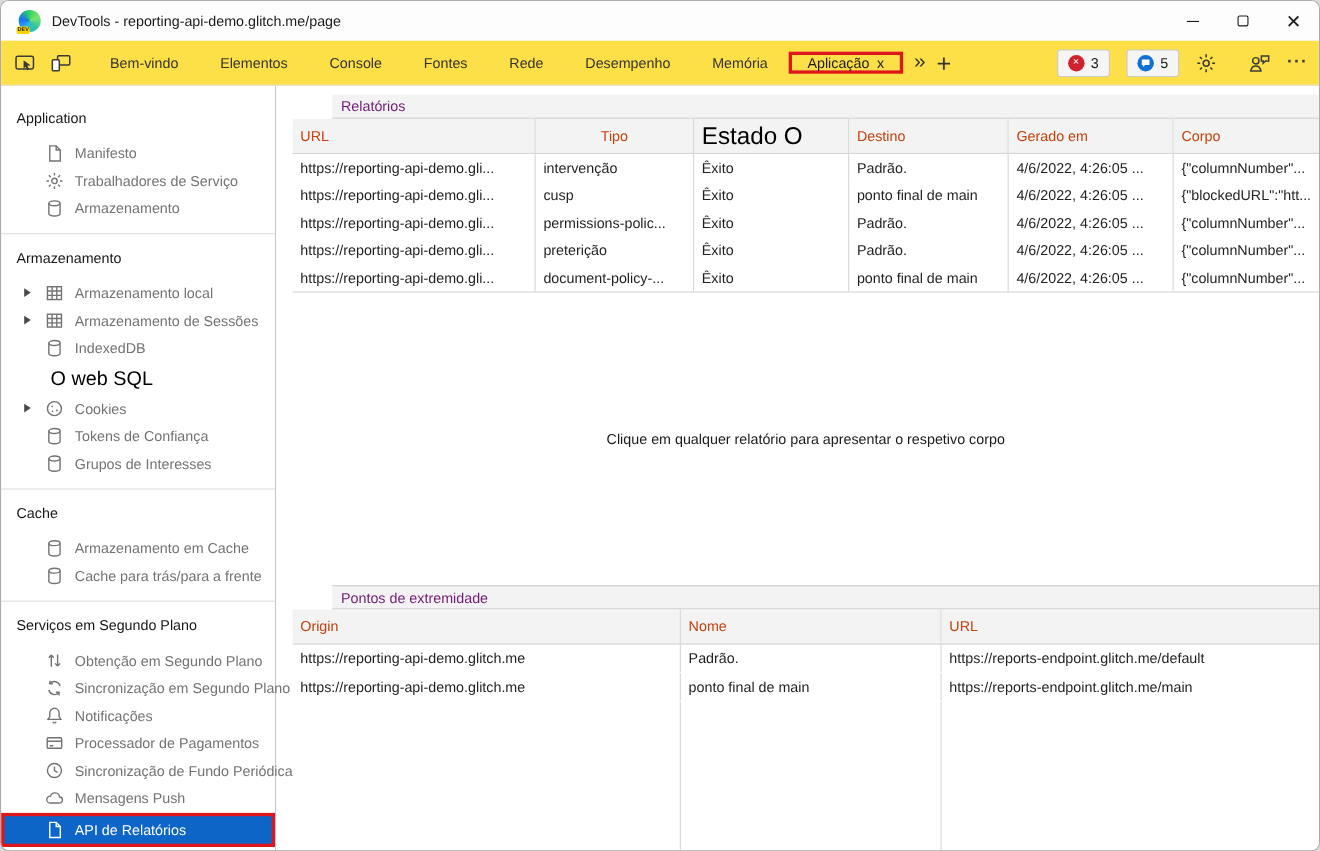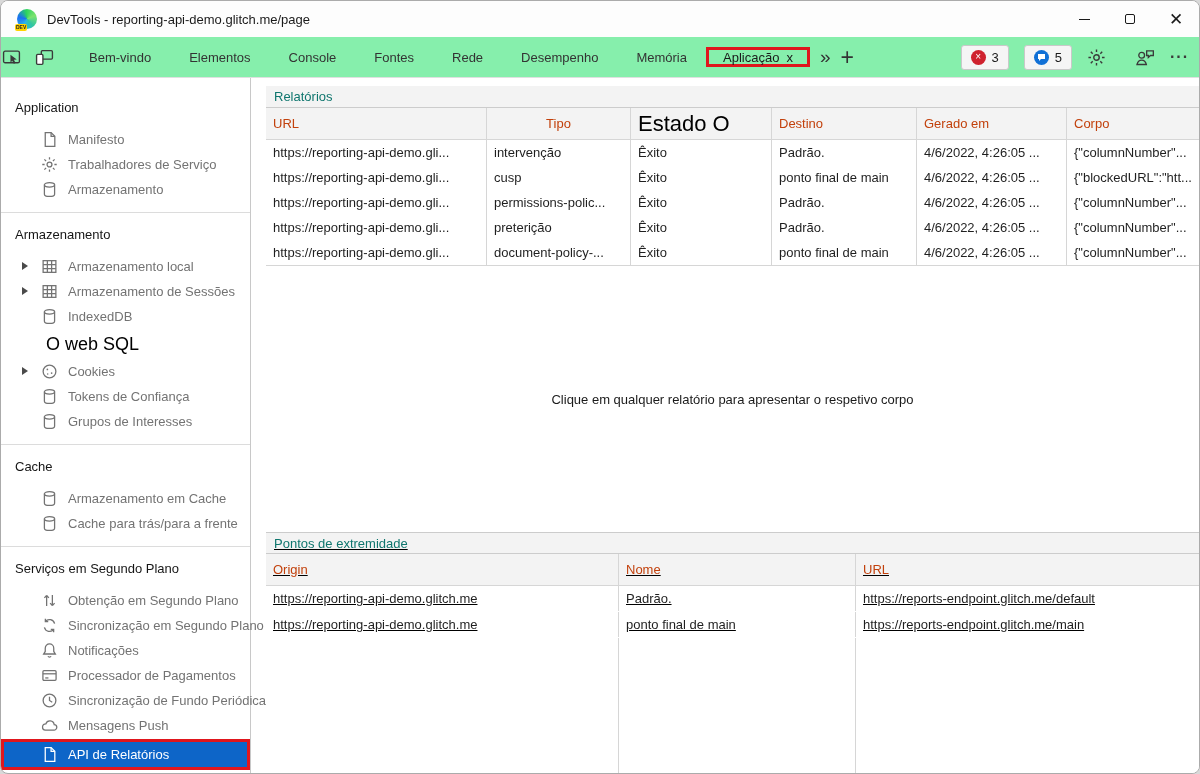--- a/index.html
+++ b/index.html
@@ -14,21 +14,21 @@
   .edge-icon .dev-badge{ position:absolute; left:-2px; bottom:-2px; background:#ffd400; color:#222;
     font-size:5px; font-weight:bold; line-height:7px; padding:0 1px; border-radius:2px; }
   .window-title{ font-size:13px; color:#1a1a1a; white-space:nowrap; }
   .win-controls{ margin-left:auto; display:flex; height:100%; }
   .win-btn{ width:46px; height:36px; display:flex; align-items:center; justify-content:center; color:#1a1a1a; }
   .glyph-min{ width:11px; height:1px; background:#1a1a1a; display:block; }
   .glyph-max{ width:10px; height:10px; border:1.2px solid #1a1a1a; border-radius:2px; display:block; }
   .glyph-close{ font-size:17px; font-weight:300; line-height:1; }
 
   
-  .toolbar{ flex:0 0 41px; border-bottom:1px solid #e0e0e0; display:flex; align-items:center; padding:0 10px 0 1px; background:#86efac; }
+  .toolbar{ flex:0 0 41px; border-bottom:1px solid #e0e0e0; display:flex; align-items:center; padding:0 10px 0 12px; background:#fde047; }
   .tool-btn{ display:flex; align-items:center; justify-content:center; color:#3a3a3a; }
   .tool-btn + .tool-btn{ margin-left:14px; }
   .tabs{ display:flex; align-items:center; height:100%; margin-left:16px; }
   .tab{ padding:0 19px; height:100%; display:flex; align-items:center; font-size:13px; color:#333; white-space:nowrap; }
   .tab.active{ border:3px solid #e0161d; height:20px; padding:0 14px; color:#1a1a1a; }
   .tab .tab-close{ margin-left:7px; }
   .chevron-more{ font-size:19px; color:#333; margin:0 4px 0 10px; }
   .plus{ font-size:23px; font-weight:300; color:#333; margin:0 6px; line-height:1; }
   .right-cluster{ margin-left:auto; display:flex; align-items:center; gap:15px; }
   .badge{ display:flex; align-items:center; gap:6px; height:25px; padding:0 9px; background:#f5f5f5;
@@ -51,34 +51,34 @@
               color:#737373; white-space:nowrap; position:relative; }
   .side-item .tree{ position:absolute; left:21px; top:8px; width:0; height:0;
     border-left:6px solid #4a4a4a; border-top:4.5px solid transparent; border-bottom:4.5px solid transparent; }
   .side-item .icon{ width:17px; height:17px; margin-right:10px; flex:0 0 auto; }
   .side-item.oversized{ font-size:18px; padding-left:45px; height:30px; color:#000; }
   .side-item.selected{ background:#0d65c8; color:#fff; box-shadow:0 0 0 3px #e0161d; margin:4px 3px 2px; padding-left:37px; }
 
   
   .main{ flex:1; display:flex; flex-direction:column; margin-top:8px; min-width:0; background:#fff; z-index:1; }
   .panel-title{ flex:0 0 22px; background:#f3f3f3; border-bottom:1px solid #cccccc; display:flex;
-                align-items:center; padding-left:8px; font-size:13px; color:#0f766e; }
+                align-items:center; padding-left:8px; font-size:13px; color:#701a75;margin-left:36px; }
   .reports{ flex:0 0 446px; display:flex; flex-direction:column; min-height:0; }
   .grid{ display:grid; }
   .reports-grid{ grid-template-columns:221px 144px 141px 145px 150px 1fr; border-bottom:1px solid #d6d6d6; }
   .th{ background:#f3f3f3; border-right:1px solid #d6d6d6; border-bottom:1px solid #d6d6d6; height:32px;
        display:flex; align-items:center; padding:0 7px; font-size:13px; color:#c2410c; overflow:hidden; white-space:nowrap; }
   .th.center{ justify-content:center; }
   .th.big{ font-size:22px; color:#000; }
   .th.last, .td.last{ border-right:none; }
   .td{ border-right:1px solid #d6d6d6; height:25px; display:flex; align-items:center; padding:0 7px;
        font-size:13px; color:#1f1f1f; overflow:hidden; white-space:nowrap; }
   .empty-msg{ flex:1; display:flex; align-items:center; justify-content:center; font-size:13px; color:#1a1a1a; }
 
-  .endpoints{ flex:1; display:flex; flex-direction:column; min-height:0;text-decoration:underline; }
+  .endpoints{ flex:1; display:flex; flex-direction:column; min-height:0; }
   .endpoints .panel-title{ border-top:1px solid #cccccc; }
   .endpoints-grid{ grid-template-columns:353px 237px 1fr; flex:1; grid-template-rows:32px 26px 26px 1fr; }
   .td.filler{ height:auto; }
 
   svg{ display:block; }
 </style>
 </head>
 <body>
 
 <div class="window">

